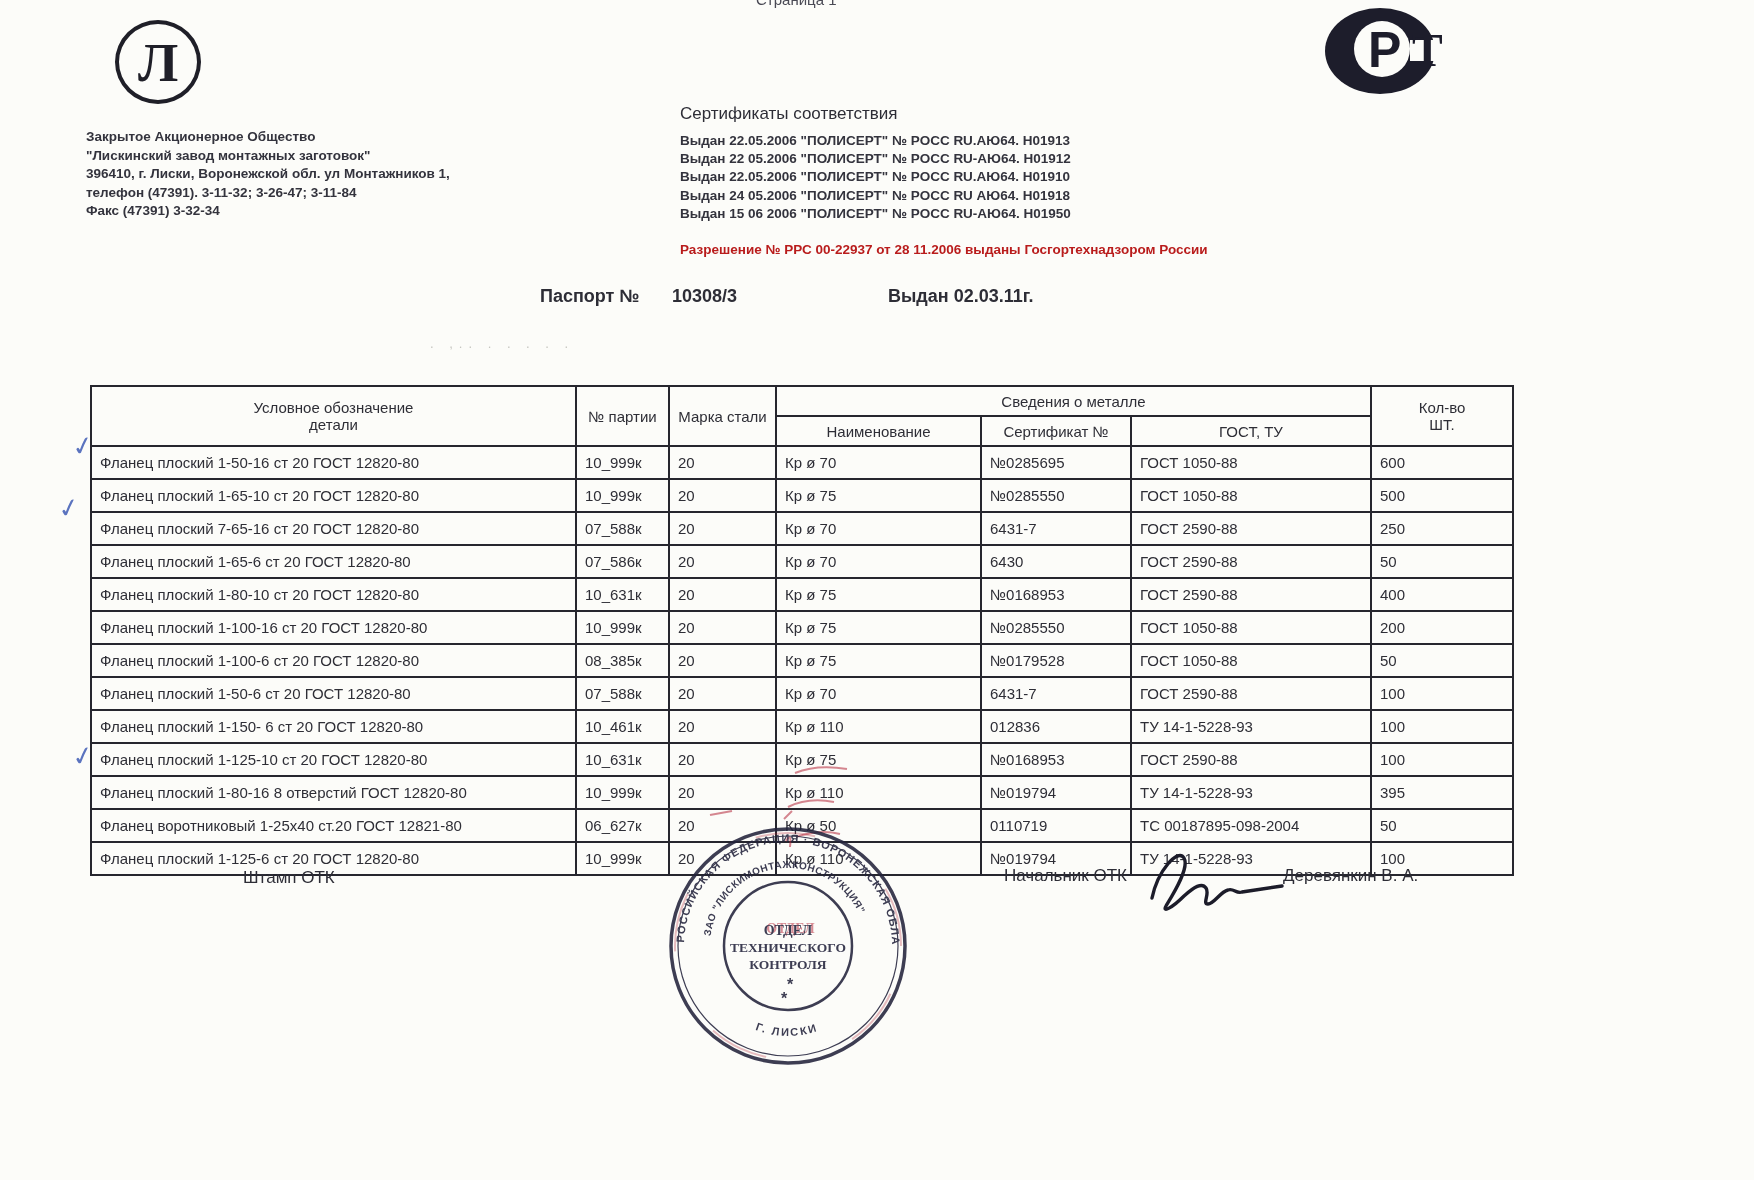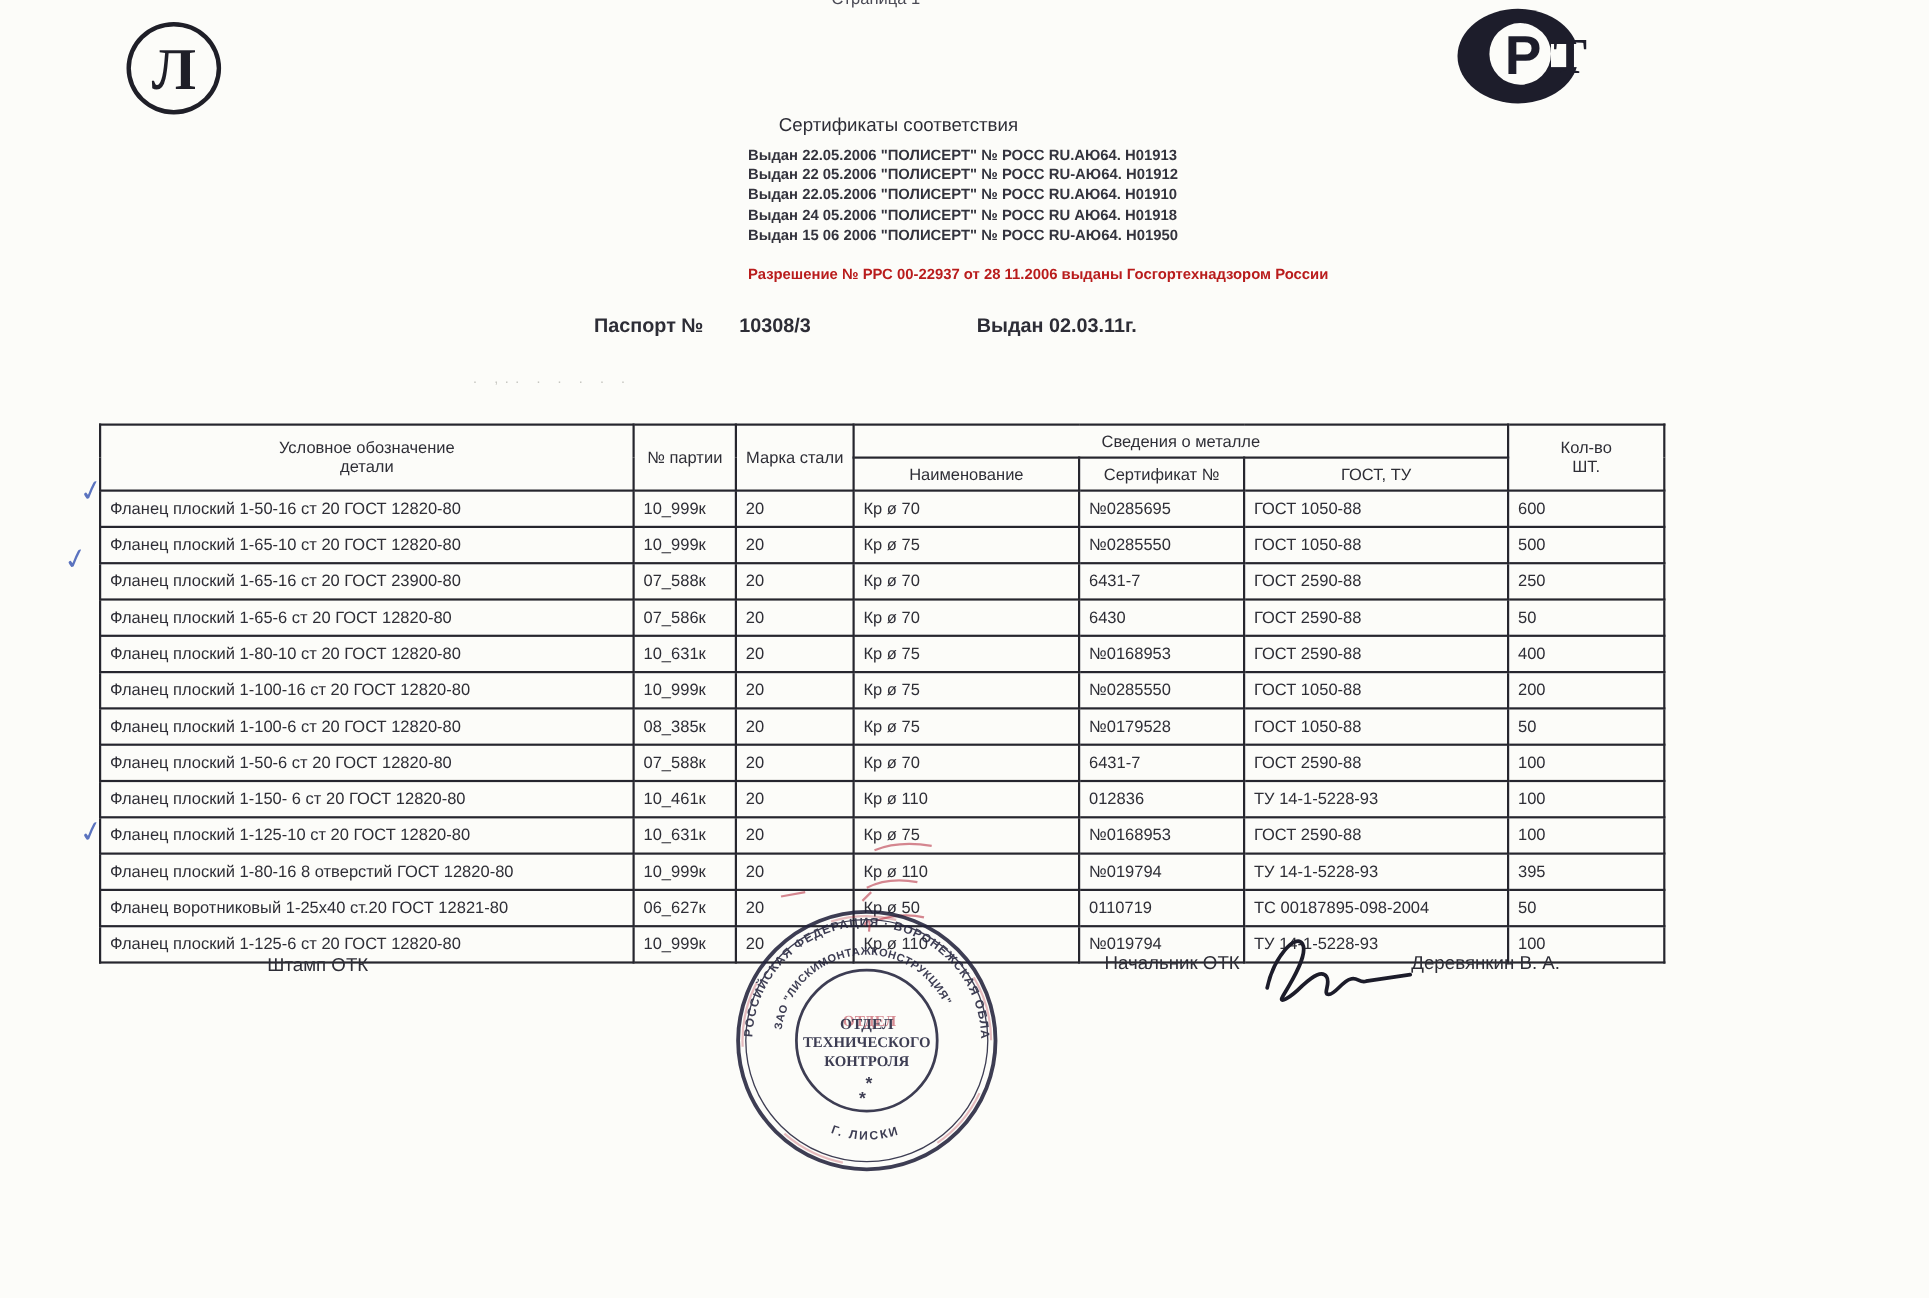--- a/index.html
+++ b/index.html
@@ -15,21 +15,21 @@
   .logo-ellipse{
     left:115px;top:20px;width:86px;height:84px;border:4px solid #1f1f28;border-radius:50%;
     display:flex;align-items:center;justify-content:center;
     font-family:"Liberation Serif","DejaVu Serif",serif;font-weight:bold;font-size:54px;color:#1f1f28;
     padding-top:2px;box-sizing:border-box;
   }
   .company-block{left:86px;top:128px;font-size:13.5px;font-weight:bold;line-height:18.5px;color:#33333d;}
   .tuv-logo{left:563px;top:4px;}
   .rst-logo{left:1322px;top:4px;}
   .certs{left:680px;top:104px;}
-  .certs-title{font-size:17px;margin-bottom:8px;color:#2d2d36;margin-left:28px;}
+  .certs-title{font-size:17px;margin-bottom:8px;color:#2d2d36;}
   .cert-list div{font-size:13.5px;font-weight:bold;line-height:18.2px;color:#33333d;}
   .permit{left:680px;top:242px;font-size:13.5px;font-weight:bold;color:#b91c1c;}
   
   .passport-label{left:540px;top:286px;font-size:18px;font-weight:bold;}
   .passport-number{left:672px;top:286px;font-size:18px;font-weight:bold;}
   .passport-issued{left:888px;top:286px;font-size:18px;font-weight:bold;}
   
   .customer{left:98px;top:314px;font-family:"Liberation Serif","DejaVu Serif",serif;font-size:15.5px;line-height:19.5px;color:#2b2b33;}
   .customer .indent{padding-left:7px;}
   .faded-dots{left:430px;top:336px;font-size:13px;color:#c6c6c0;letter-spacing:6px;}
@@ -57,20 +57,27 @@
 </head>
 <body>
 
 <div class="page">
 
   <div class="abs page-label">Страница 1</div>
 
   <div class="abs logo-ellipse">
     <span>Л</span>
   </div>
+  <div class="abs company-block">
+      <div>Закрытое Акционерное Общество</div>
+      <div>"Лискинский завод монтажных заготовок"</div>
+      <div>396410, г. Лиски, Воронежской обл. ул Монтажников 1,</div>
+      <div>телефон (47391). 3-11-32; 3-26-47; 3-11-84</div>
+      <div>Факс (47391) 3-32-34</div>
+    </div>
 
 
   <div class="abs rst-logo">
     <svg width="132" height="96" viewBox="0 0 132 96">
       <ellipse cx="58" cy="47" rx="55" ry="43" fill="#1d1d2b"></ellipse>
       <circle cx="60" cy="45" r="28" fill="#fcfcf9"></circle>
       <rect x="88" y="36" width="44" height="21" fill="#fcfcf9"></rect>
       <text x="46" y="63" font-size="50" font-weight="bold" fill="#1d1d2b" font-family="&quot;Liberation Sans&quot;,&quot;DejaVu Sans&quot;,sans-serif">Р</text>
       <text x="90" y="62" font-size="46" font-weight="bold" fill="#1d1d2b" font-family="&quot;Liberation Serif&quot;,&quot;DejaVu Serif&quot;,serif">Т</text>
     </svg>
@@ -134,21 +141,21 @@
           <tr>
             <td class="col-designation">Фланец плоский  1-65-10 ст 20  ГОСТ 12820-80</td>
             <td class="col-batch">10_999к</td>
             <td class="col-steel">20</td>
             <td class="col-name">Кр ø 75</td>
             <td class="col-cert">№0285550</td>
             <td class="col-gost">ГОСТ 1050-88</td>
             <td class="col-qty">500</td>
           </tr>
           <tr>
-            <td class="col-designation">Фланец плоский  1-65-16 ст 20  ГОСТ 23900-80</td>
+            <td class="col-designation">Фланец плоский  7-65-16 ст 20  ГОСТ 12820-80</td>
             <td class="col-batch">07_588к</td>
             <td class="col-steel">20</td>
             <td class="col-name">Кр ø 70</td>
             <td class="col-cert">6431-7</td>
             <td class="col-gost">ГОСТ 2590-88</td>
             <td class="col-qty">250</td>
           </tr>
           <tr>
             <td class="col-designation">Фланец плоский  1-65-6 ст 20  ГОСТ 12820-80</td>
             <td class="col-batch">07_586к</td>

